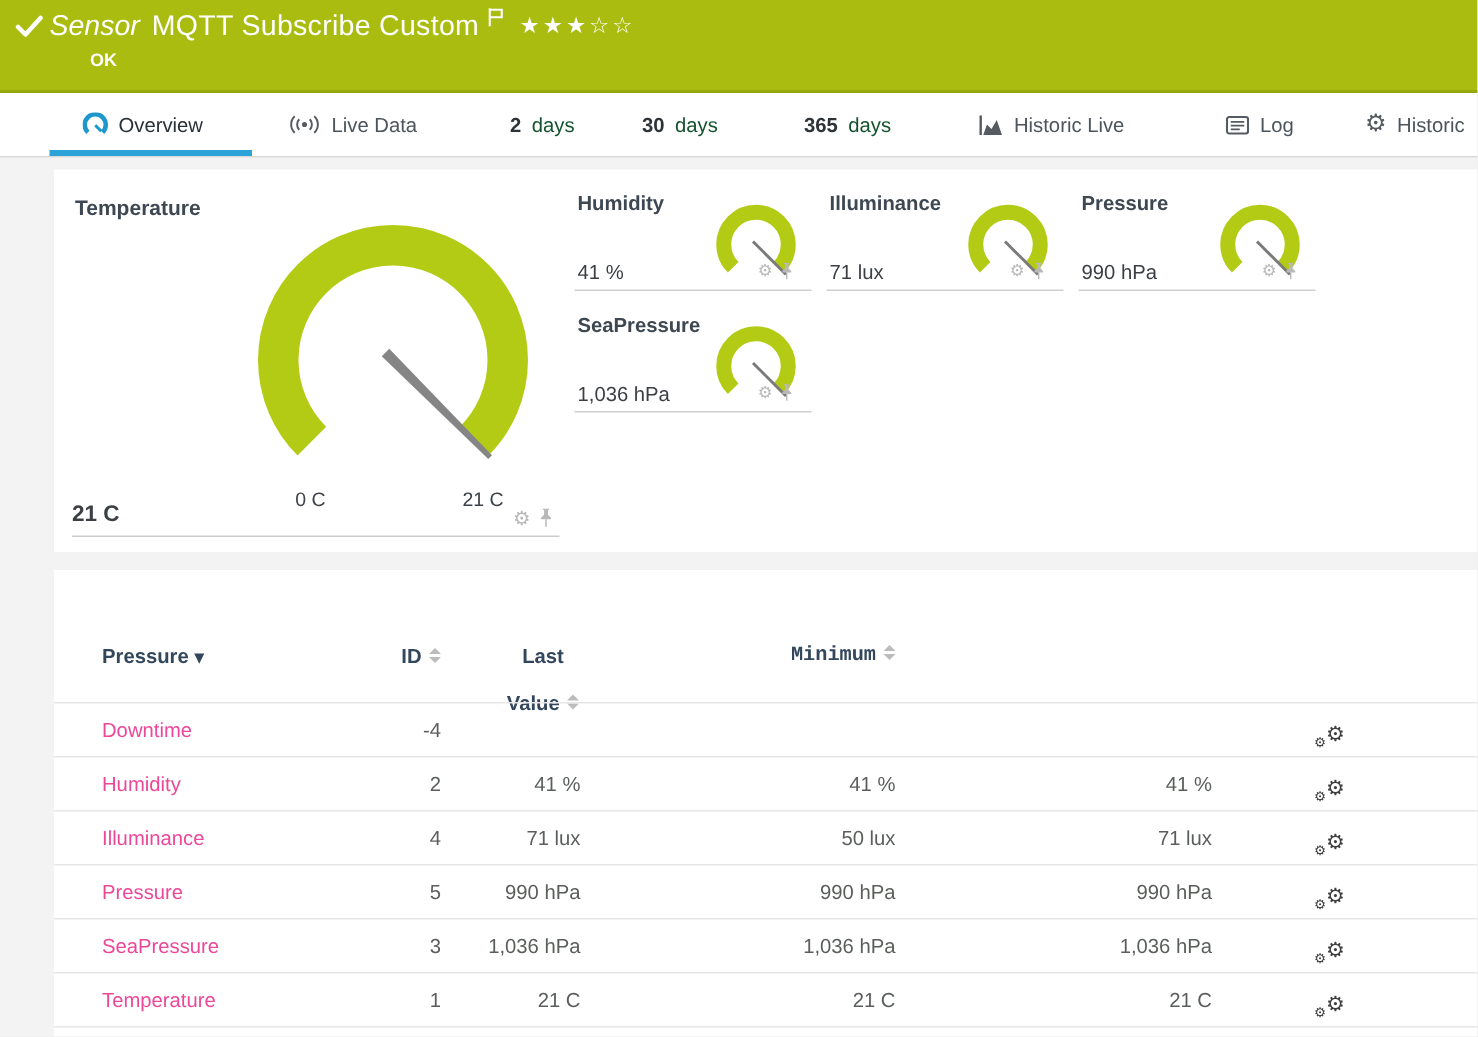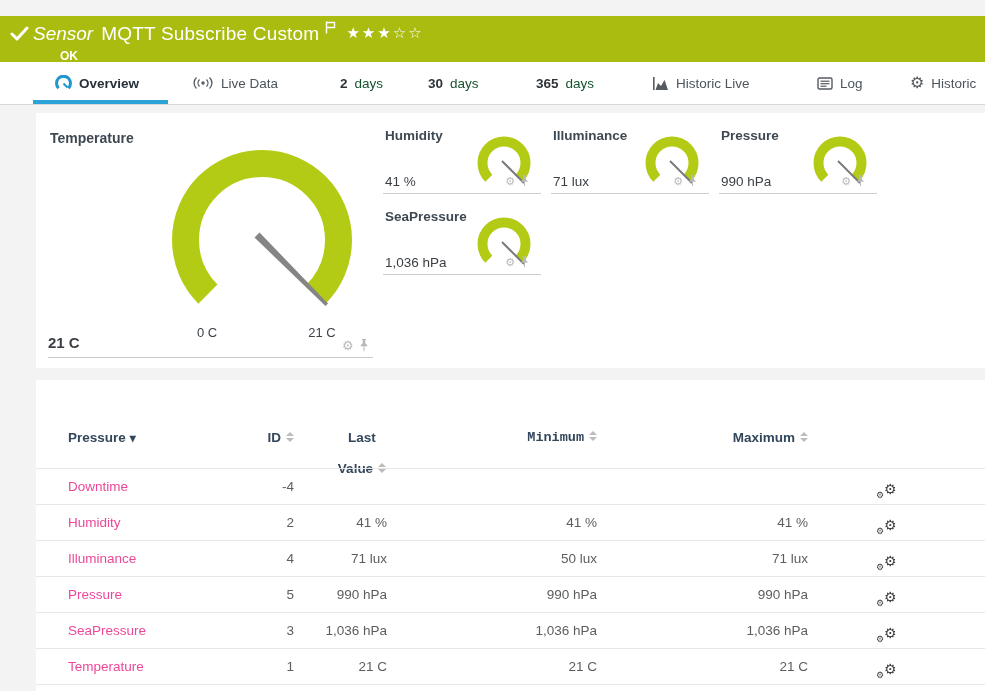--- a/index.html
+++ b/index.html
@@ -2,37 +2,37 @@
 <html><head>
 <meta charset="utf-8">
 <style>
   * { margin:0; padding:0; box-sizing:border-box; }
   body { background:#e8e8e8; font-family:"Liberation Sans", sans-serif; }
   .stage { position:relative; width:985px; height:691px; background:#f3f3f3; overflow:hidden;
            font-family:"Liberation Sans", sans-serif; }
 
   
   .statusbar { position:absolute; left:0; top:0; width:985px; height:62px;
-               background:#a9bc0f; border-bottom:2px solid #96a70d; color:#fff;margin-top:16px; }
+               background:#a9bc0f; border-bottom:2px solid #96a70d; color:#fff; }
   .status-check { position:absolute; left:10px; top:10px; }
   .titlerow { position:absolute; left:33px; top:5px; display:flex; align-items:center; }
   .kind { font-style:italic; font-size:19px; font-weight:400; margin-right:8px; }
   .sensor-title { font-size:19px; font-weight:normal; letter-spacing:.2px; }
   .flag { margin:0 10px 12px 6px; }
   .stars { font-size:15px; letter-spacing:2px; margin-bottom:2px; color:#fff; }
   .status-ok { position:absolute; left:60px; top:33px; font-size:12px; font-weight:bold; }
 
   
   .tabbar { position:absolute; left:0; top:62px; width:985px; height:43px; background:#fff;
             border-bottom:1px solid #d8d8d8; }
   .tab { position:absolute; top:0; height:42px; display:flex; align-items:center; gap:7px;
          font-size:13.5px; color:#4c555d; cursor:pointer; }
   .tab .num { font-weight:bold; color:#2e3338; }
   .tab .dayword { color:#14532d; }
-  .tab.active { color:#28313a; font-weight:bold;text-align:right; }
+  .tab.active { color:#28313a; font-weight:normal;text-align:right; }
   .tab-underline { position:absolute; left:33px; bottom:0; width:135px; height:4px; background:#2ba3d8; }
   .ticon { display:inline-block; }
 
   
   .panel { position:absolute; background:#fff; }
   .panel-gauges { left:36px; top:113px; width:949px; height:255px; }
   .panel-table  { left:36px; top:380px; width:949px; height:311px; }
 
   
   .card-title { position:absolute; font-size:14px; font-weight:bold; color:#3e4852; }
@@ -249,23 +249,20 @@
     <div class="th th-id">
       <span>ID</span><span class="sort"><i class="up"></i><i class="dn"></i></span>
     </div>
     <div class="th th-last">
       <span>Last</span>
       <span class="line2"><span>Value</span><span class="sort"><i class="up"></i><i class="dn"></i></span></span>
     </div>
     <div class="th th-min">
       <span>Minimum</span><span class="sort"><i class="up"></i><i class="dn"></i></span>
     </div>
-    <div class="th th-max">
-      <span>Maximum</span><span class="sort"><i class="up"></i><i class="dn"></i></span>
-    </div>
 
     <div class="rows">
 
       <div class="trow">
         <span class="c-channel">Downtime</span>
         <span class="c-id">-4</span>
         <span class="c-last"></span>
         <span class="c-min"></span>
         <span class="c-max"></span>
         <span class="row-gear">

